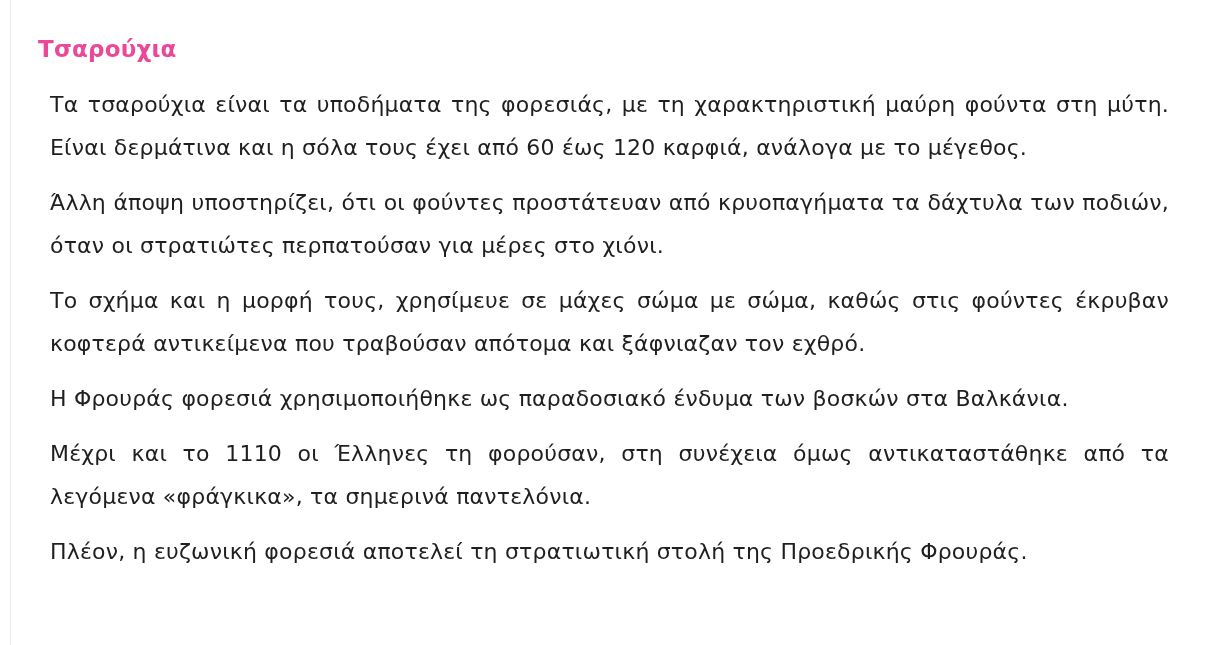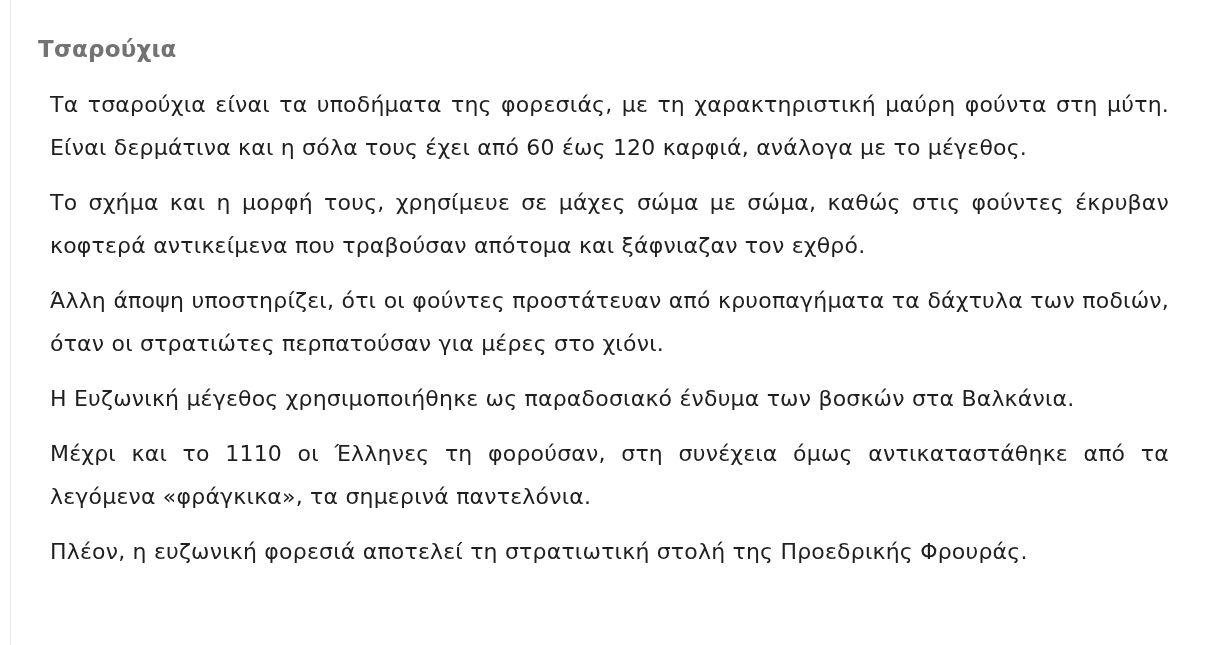--- a/index.html
+++ b/index.html
@@ -32,43 +32,43 @@
     line-height: 43px;
     letter-spacing: 0.2px;
     text-align: justify;
   }
   .doc-title {
     font-size: 23px;
     font-weight: bold;
     margin: 0;
     line-height: 43px;
     text-align: left;
-    color: #737373;
+    color: #ec4899;
   }
   .content p {
     margin: 12px;
     padding: 0;
   }
   .section-gap {
     margin-top: 43px;
   }
 </style>
 </head>
 <body>
 
 <div class="left-rule"></div>
 
 <div class="content">
   <h1 class="doc-title">Τσαρούχια</h1>
 
   <p>Τα τσαρούχια είναι τα υποδήματα της φορεσιάς, με τη χαρακτηριστική μαύρη φούντα στη μύτη. Είναι δερμάτινα και η σόλα τους έχει από 60 έως 120 καρφιά, ανάλογα με το μέγεθος.</p>
 
 
+  <p>Άλλη άποψη υποστηρίζει, ότι οι φούντες προστάτευαν από κρυοπαγήματα τα δάχτυλα των ποδιών, όταν οι στρατιώτες περπατούσαν για μέρες στο χιόνι.</p>
+
   <p>Το σχήμα και η μορφή τους, χρησίμευε σε μάχες σώμα με σώμα, καθώς στις φούντες έκρυβαν κοφτερά αντικείμενα που τραβούσαν απότομα και ξάφνιαζαν τον εχθρό.</p>
 
-  <p>Άλλη άποψη υποστηρίζει, ότι οι φούντες προστάτευαν από κρυοπαγήματα τα δάχτυλα των ποδιών, όταν οι στρατιώτες περπατούσαν για μέρες στο χιόνι.</p>
-
-  <p class="section-gap">Η Ευζωνική μέγεθος χρησιμοποιήθηκε ως παραδοσιακό ένδυμα των βοσκών στα Βαλκάνια.</p>
+  <p class="section-gap">Η Φρουράς φορεσιά χρησιμοποιήθηκε ως παραδοσιακό ένδυμα των βοσκών στα Βαλκάνια.</p>
 
   <p>Μέχρι και το 1110 οι Έλληνες τη φορούσαν, στη συνέχεια όμως αντικαταστάθηκε από τα λεγόμενα «φράγκικα», τα σημερινά παντελόνια.</p>
 
   <p>Πλέον, η ευζωνική φορεσιά αποτελεί τη στρατιωτική στολή της Προεδρικής Φρουράς.</p>
 </div>
 
 </body></html>

